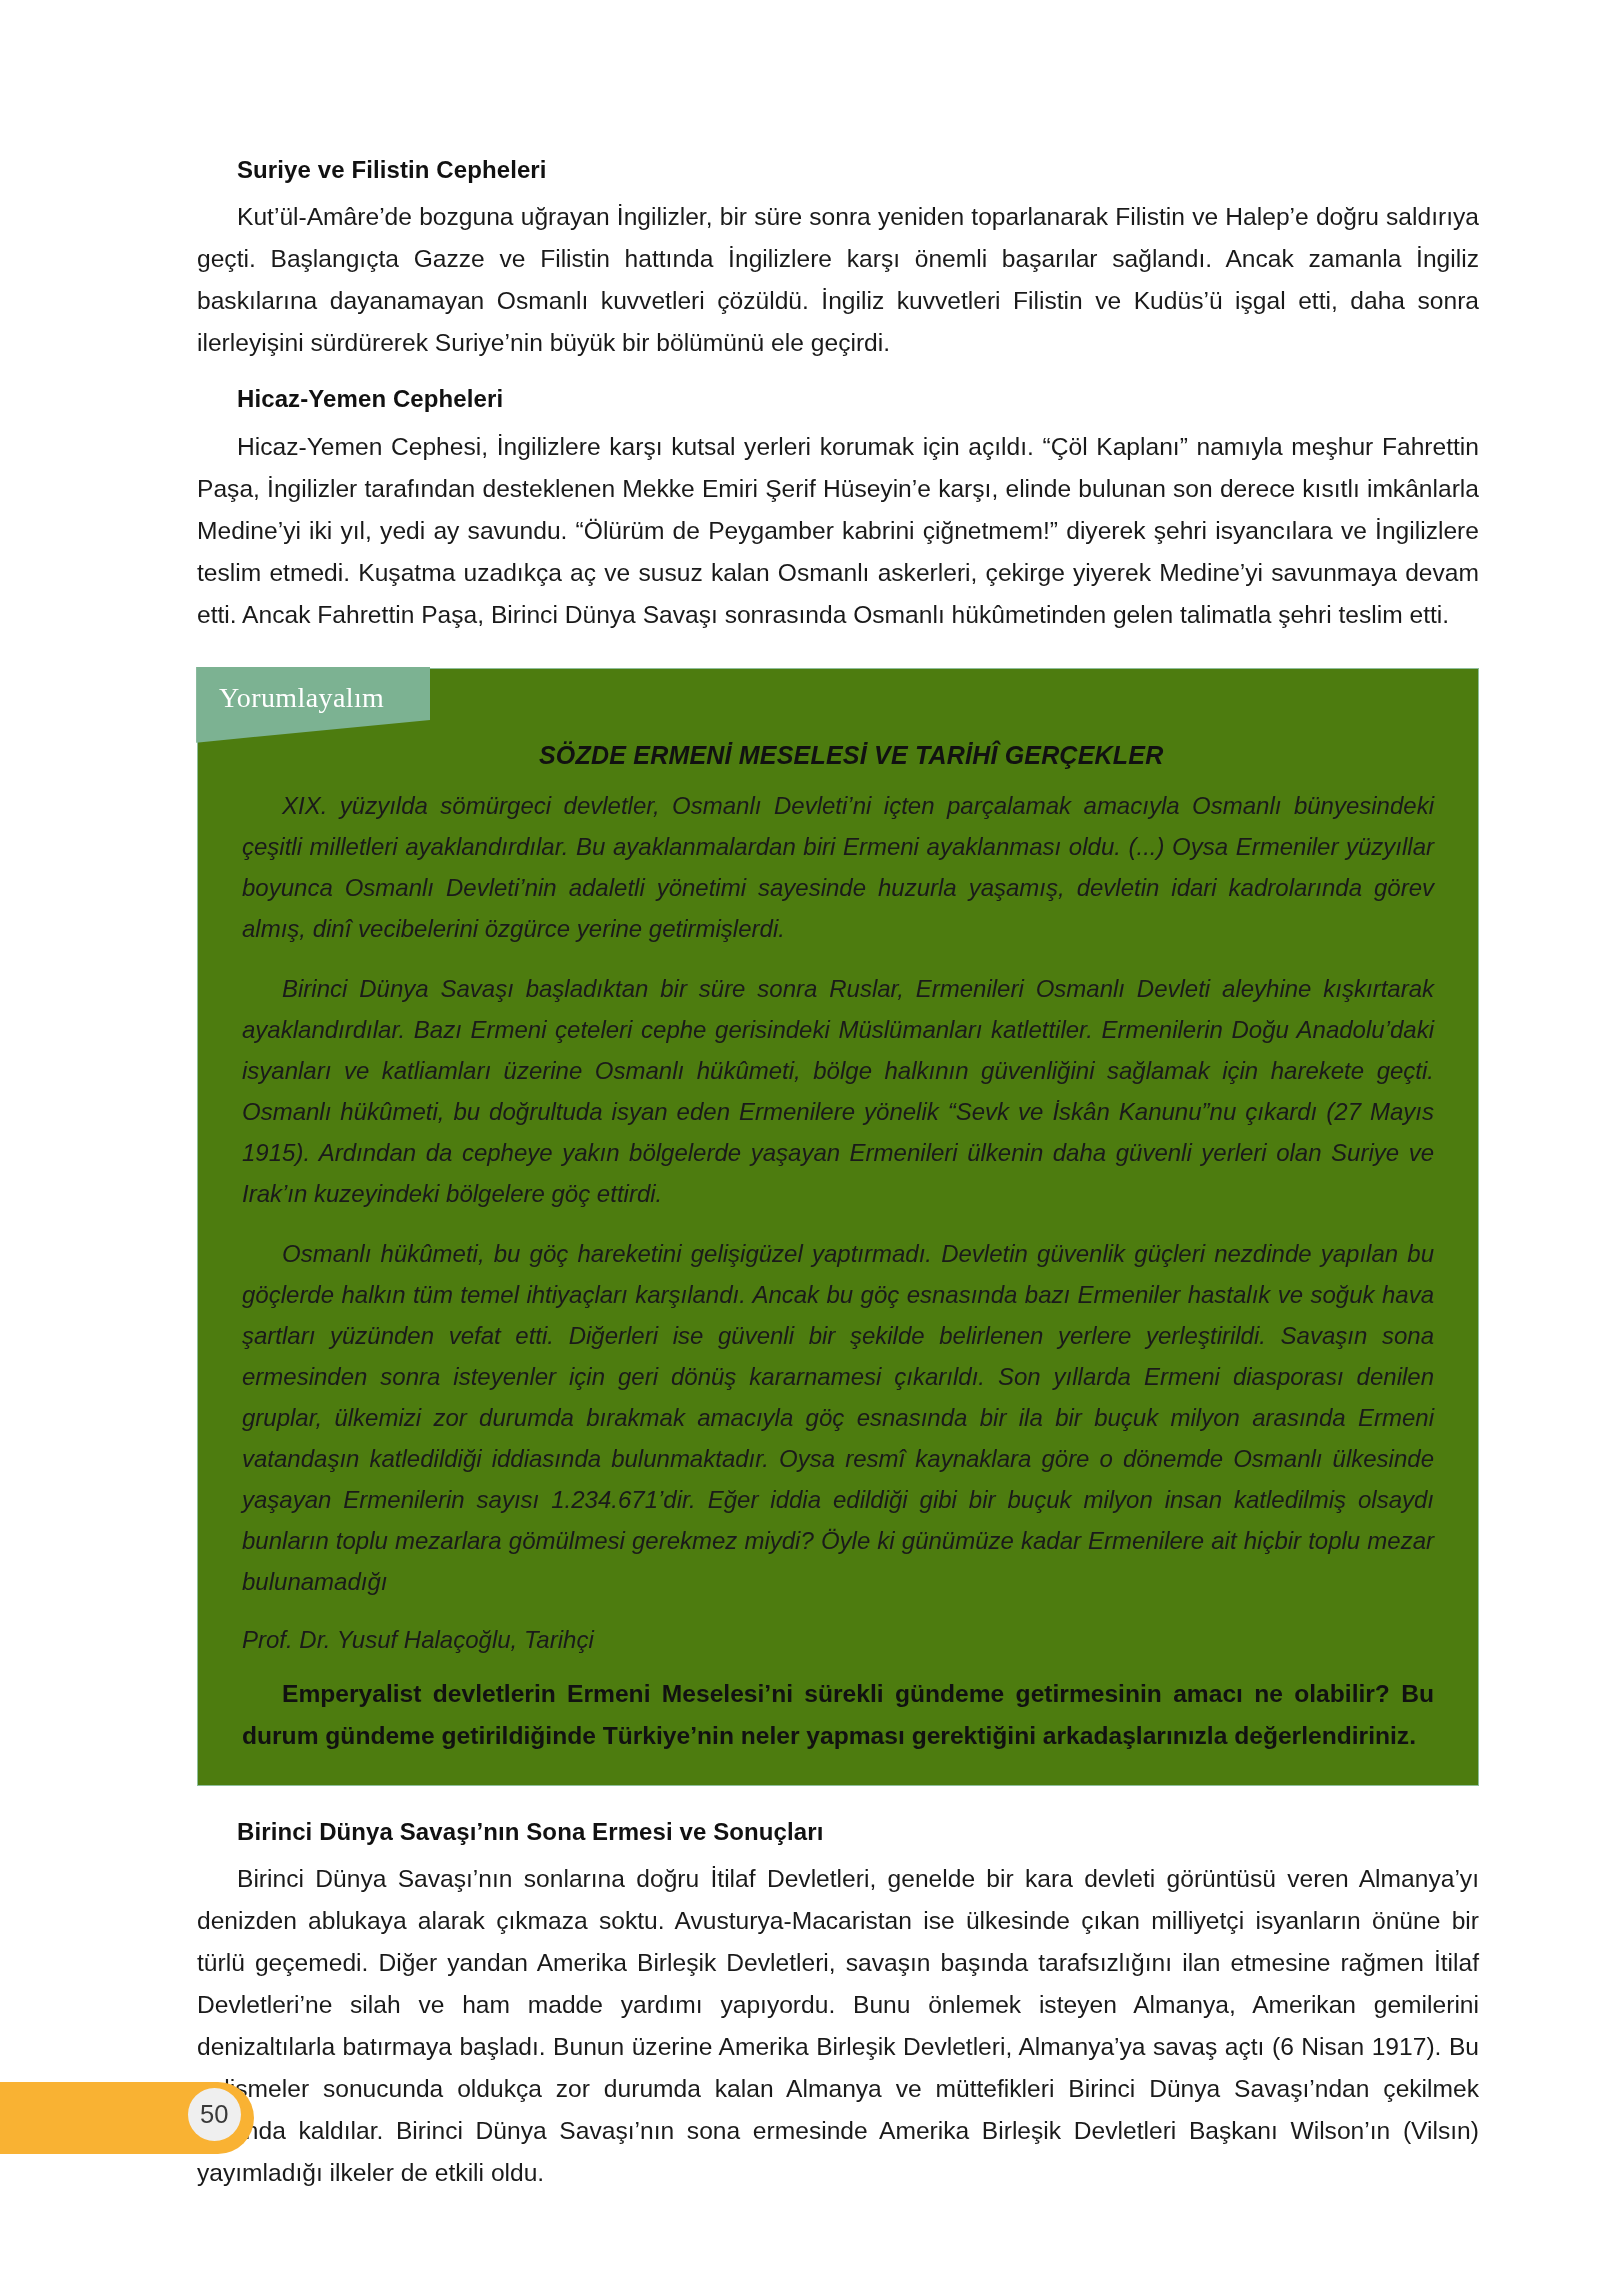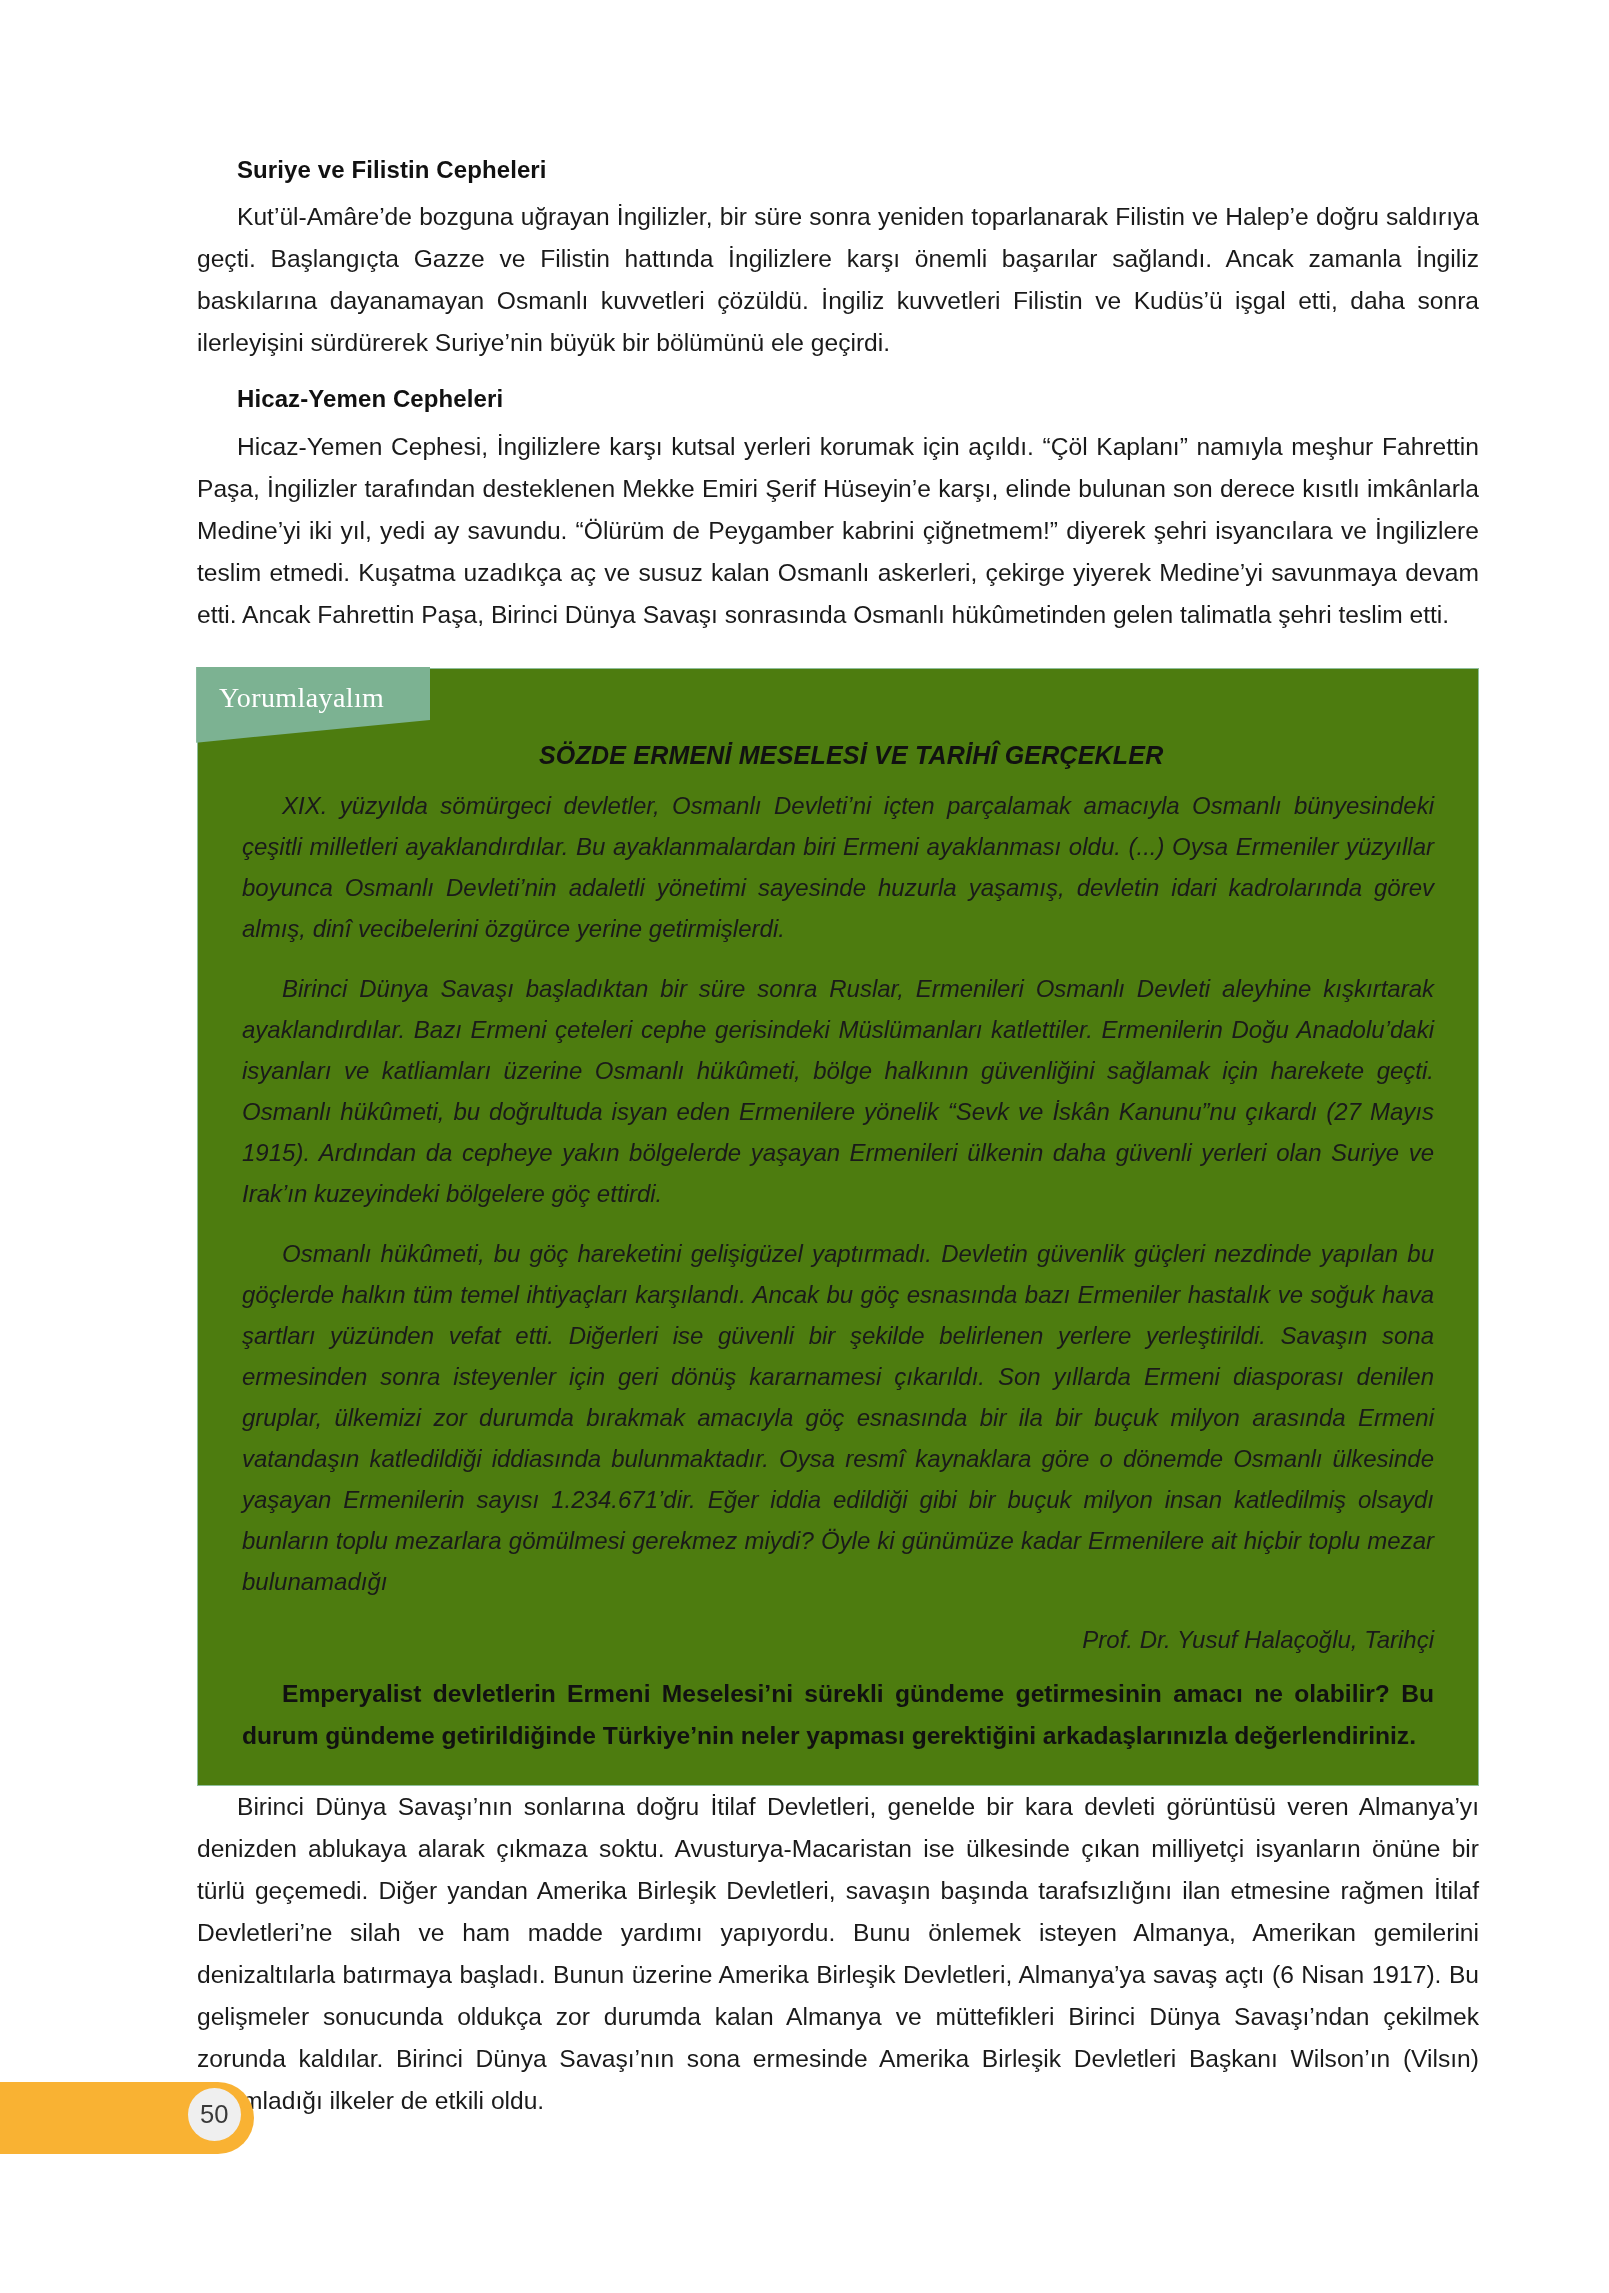--- a/index.html
+++ b/index.html
@@ -98,21 +98,20 @@
     text-align: justify;
     text-justify: inter-word;
     text-indent: 40px;
     color: #1a1a1a;
   }
 
   p.quote-source {
     font-size: 24px;
     line-height: 37px;
     font-style: italic;
-    text-align: right;
     margin: 5.7px 0 0 0;
     color: #1a1a1a;
   }
 
   p.interpret-question {
     font-size: 24.6px;
     line-height: 42px;
     font-weight: bold;
     margin: 15px 0 0 0;
     text-align: justify;
@@ -170,20 +169,21 @@
 
       <p class="quote-text">XIX. yüzyılda sömürgeci devletler, Osmanlı Devleti’ni içten parçalamak amacıyla Osmanlı bünyesindeki çeşitli milletleri ayaklandırdılar. Bu ayaklanmalardan biri Ermeni ayaklanması oldu. (...) Oysa Ermeniler yüzyıllar boyunca Osmanlı Devleti’nin adaletli yönetimi sayesinde huzurla yaşamış, devletin idari kadrolarında görev almış, dinî vecibelerini özgürce yerine getirmişlerdi.</p>
       <p class="quote-text">Birinci Dünya Savaşı başladıktan bir süre sonra Ruslar, Ermenileri Osmanlı Devleti aleyhine kışkırtarak ayaklandırdılar. Bazı Ermeni çeteleri cephe gerisindeki Müslümanları katlettiler. Ermenilerin Doğu Anadolu’daki isyanları ve katliamları üzerine Osmanlı hükûmeti, bölge halkının güvenliğini sağlamak için harekete geçti. Osmanlı hükûmeti, bu doğrultuda isyan eden Ermenilere yönelik “Sevk ve İskân Kanunu”nu çıkardı (27 Mayıs 1915). Ardından da cepheye yakın bölgelerde yaşayan Ermenileri ülkenin daha güvenli yerleri olan Suriye ve Irak’ın kuzeyindeki bölgelere göç ettirdi.</p>
       <p class="quote-text">Osmanlı hükûmeti, bu göç hareketini gelişigüzel yaptırmadı. Devletin güvenlik güçleri nezdinde yapılan bu göçlerde halkın tüm temel ihtiyaçları karşılandı. Ancak bu göç esnasında bazı Ermeniler hastalık ve soğuk hava şartları yüzünden vefat etti. Diğerleri ise güvenli bir şekilde belirlenen yerlere yerleştirildi. Savaşın sona ermesinden sonra isteyenler için geri dönüş kararnamesi çıkarıldı. Son yıllarda Ermeni diasporası denilen gruplar, ülkemizi zor durumda bırakmak amacıyla göç esnasında bir ila bir buçuk milyon arasında Ermeni vatandaşın katledildiği iddiasında bulunmaktadır. Oysa resmî kaynaklara göre o dönemde Osmanlı ülkesinde yaşayan Ermenilerin sayısı 1.234.671’dir. Eğer iddia edildiği gibi bir buçuk milyon insan katledilmiş olsaydı bunların toplu mezarlara gömülmesi gerekmez miydi? Öyle ki günümüze kadar Ermenilere ait hiçbir toplu mezar bulunamadığı</p>
 
       <p class="quote-source">Prof. Dr. Yusuf Halaçoğlu, Tarihçi</p>
 
       <p class="interpret-question">Emperyalist devletlerin Ermeni Meselesi’ni sürekli gündeme getirmesinin amacı ne olabilir? Bu durum gündeme getirildiğinde Türkiye’nin neler yapması gerektiğini arkadaşlarınızla değerlendiriniz.</p>
     </div>
 
+    <h3 class="section-heading" style="margin-top:32px;">Birinci Dünya Savaşı’nın Sona Ermesi ve Sonuçları</h3>
     <p class="body-text">Birinci Dünya Savaşı’nın sonlarına doğru İtilaf Devletleri, genelde bir kara devleti görüntüsü veren Almanya’yı denizden ablukaya alarak çıkmaza soktu. Avusturya-Macaristan ise ülkesinde çıkan milliyetçi isyanların önüne bir türlü geçemedi. Diğer yandan Amerika Birleşik Devletleri, savaşın başında tarafsızlığını ilan etmesine rağmen İtilaf Devletleri’ne silah ve ham madde yardımı yapıyordu. Bunu önlemek isteyen Almanya, Amerikan gemilerini denizaltılarla batırmaya başladı. Bunun üzerine Amerika Birleşik Devletleri, Almanya’ya savaş açtı (6 Nisan 1917). Bu gelişmeler sonucunda oldukça zor durumda kalan Almanya ve müttefikleri Birinci Dünya Savaşı’ndan çekilmek zorunda kaldılar. Birinci Dünya Savaşı’nın sona ermesinde Amerika Birleşik Devletleri Başkanı Wilson’ın (Vilsın) yayımladığı ilkeler de etkili oldu.</p>
 
   </div>
 
   <div class="footer-bar">
     <div class="footer-page-circle">
       <span class="footer-page-number">50</span>
     </div>
   </div>
 

